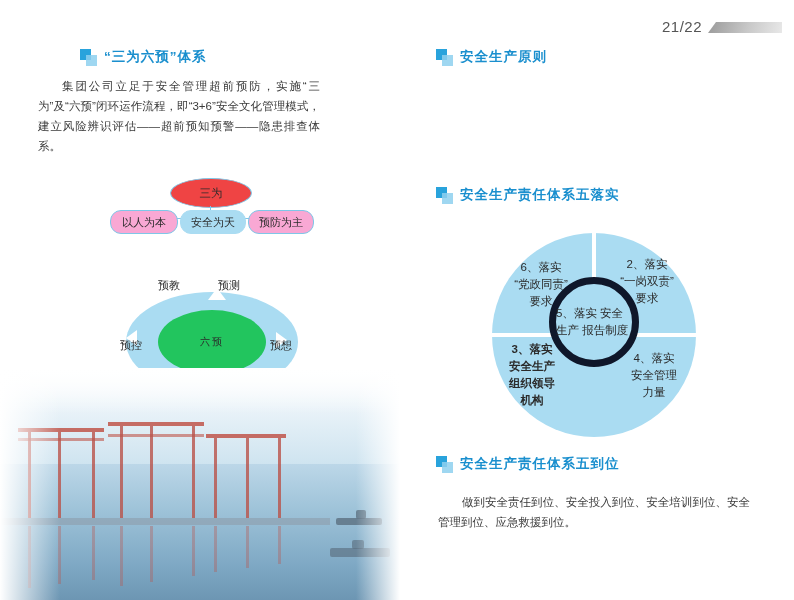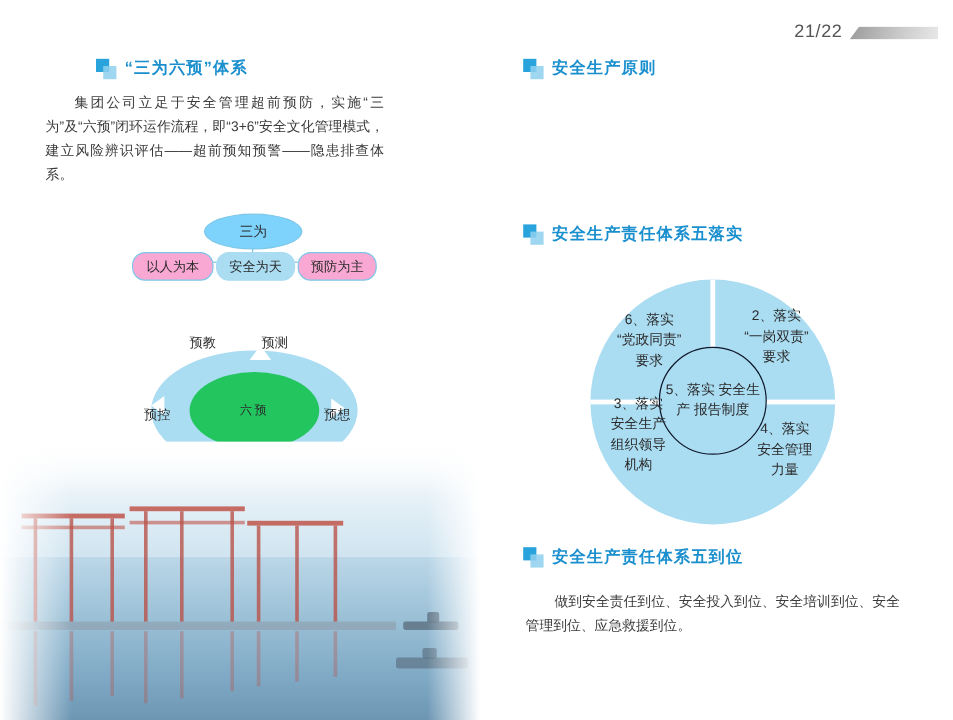--- a/index.html
+++ b/index.html
@@ -101,21 +101,21 @@
     position: absolute;
     left: 110px;
     top: 178px;
     width: 200px;
     height: 62px;
   }
   .ellipse {
     position: absolute;
     border: 1px solid #7ec7e8;
     border-radius: 50%;
-    background: #7dd3fc;
+    background: #ef4444;
     display: flex;
     align-items: center;
     justify-content: center;
     font-size: 11.5px;
     color: #2b2b2b;
   }
   .sanwei-top {
     left: 60px; top: 0;
     width: 80px; height: 28px;
     font-weight: normal;
@@ -313,31 +313,30 @@
     border-radius: 50%;
     background: #aadcf2;
   }
   .donut-split {
     position: absolute;
     background: #ffffff;
   }
   .donut-hole {
     position: absolute;
     left: 57px;
-    top: 56px;
+    top: 44px;
     width: 90px;
     height: 90px;
     border-radius: 50%;
     background: #aadcf2;
-    border: 1px solid #0f172a;
+    border: 7px solid #0f172a;
     box-sizing: border-box;
     display: flex;
     align-items: center;
     justify-content: center;
-    text-align: center;
     font-size: 11.5px;
     line-height: 17px;
     color: #2b2b2b;
   }
   .donut-label {
     position: absolute;
     font-size: 11.5px;
     line-height: 17px;
     color: #2b2b2b;
     text-align: center;
@@ -448,21 +447,21 @@
     <div class="donut-hole">5、落实
 安全生产
 报告制度</div>
 
     <div class="donut-label" style="left:6px; top:26px; width:86px;">6、落实
 “党政同责”
 要求</div>
     <div class="donut-label" style="left:112px; top:23px; width:86px;">2、落实
 “一岗双责”
 要求</div>
-    <div class="donut-label" style="left:0px; top:96px; width:80px;">3、落实
+    <div class="donut-label" style="left:0px; top:108px; width:80px;font-weight:bold;">3、落实
 安全生产
 组织领导
 机构</div>
     <div class="donut-label" style="left:124px; top:117px; width:76px;">4、落实
 安全管理
 力量</div>
   </div>
 
   <div class="sec-head" style="left:36px; top:455px;">
     <span class="mark"></span>

